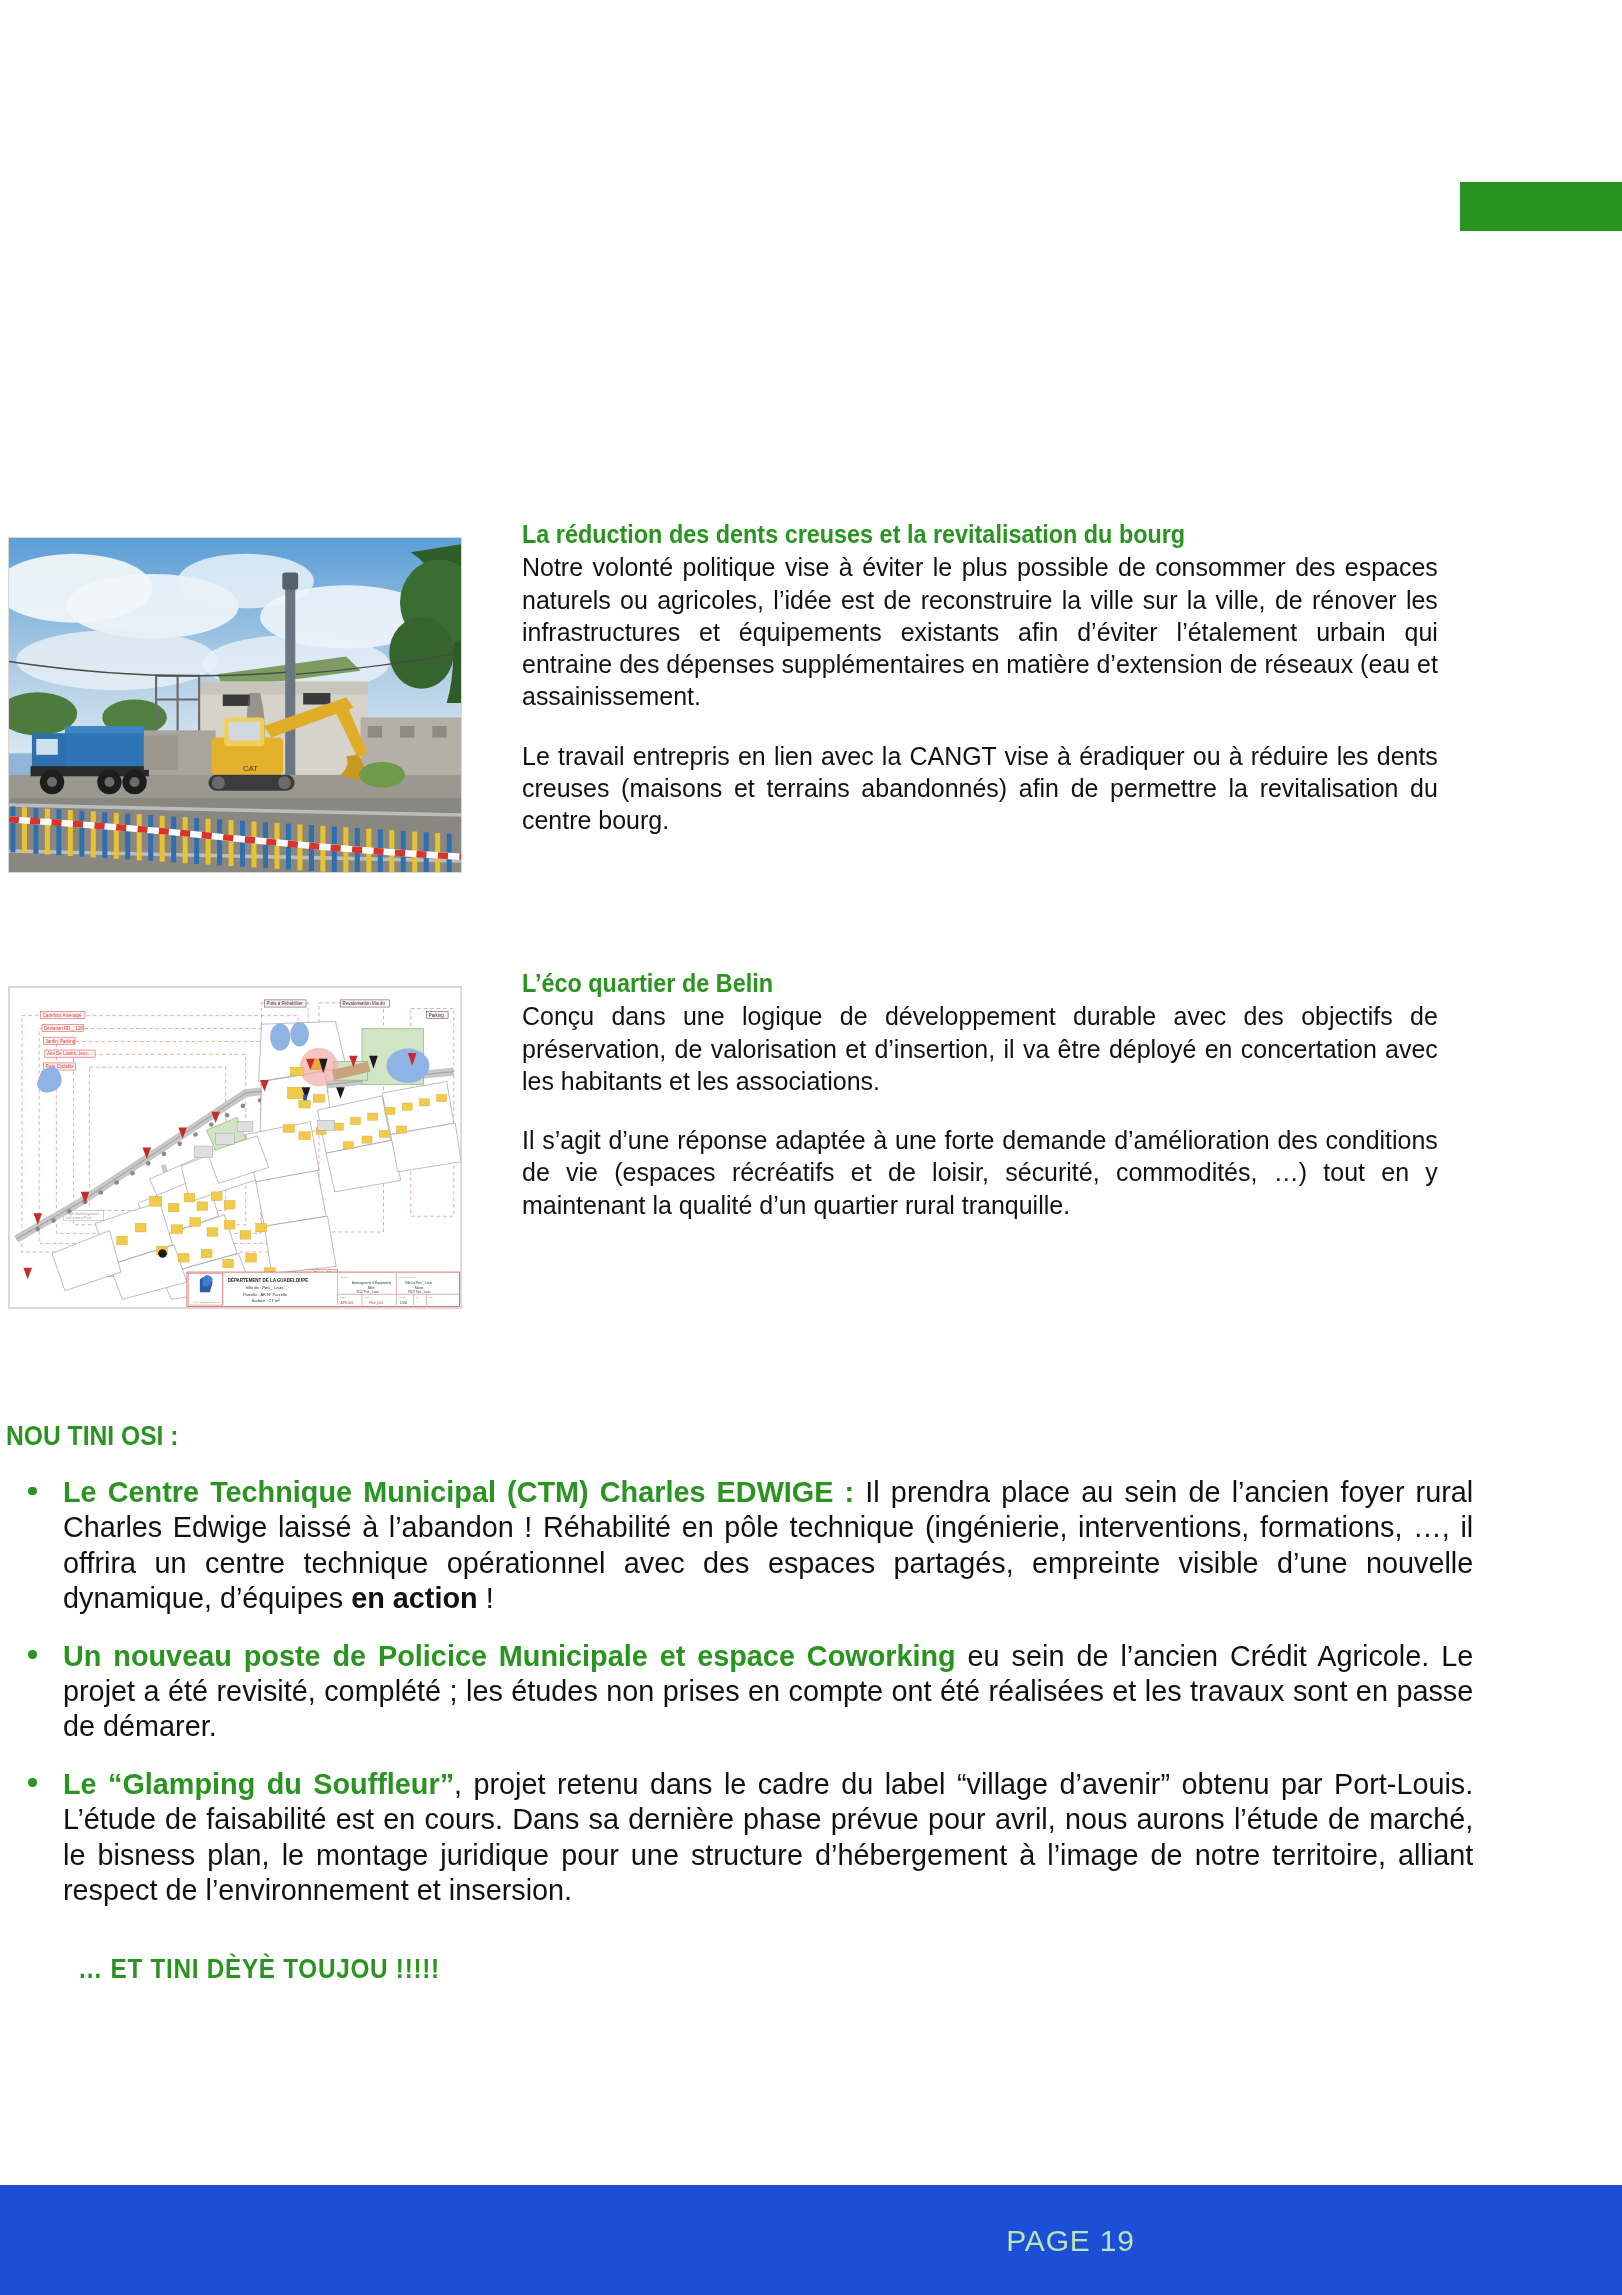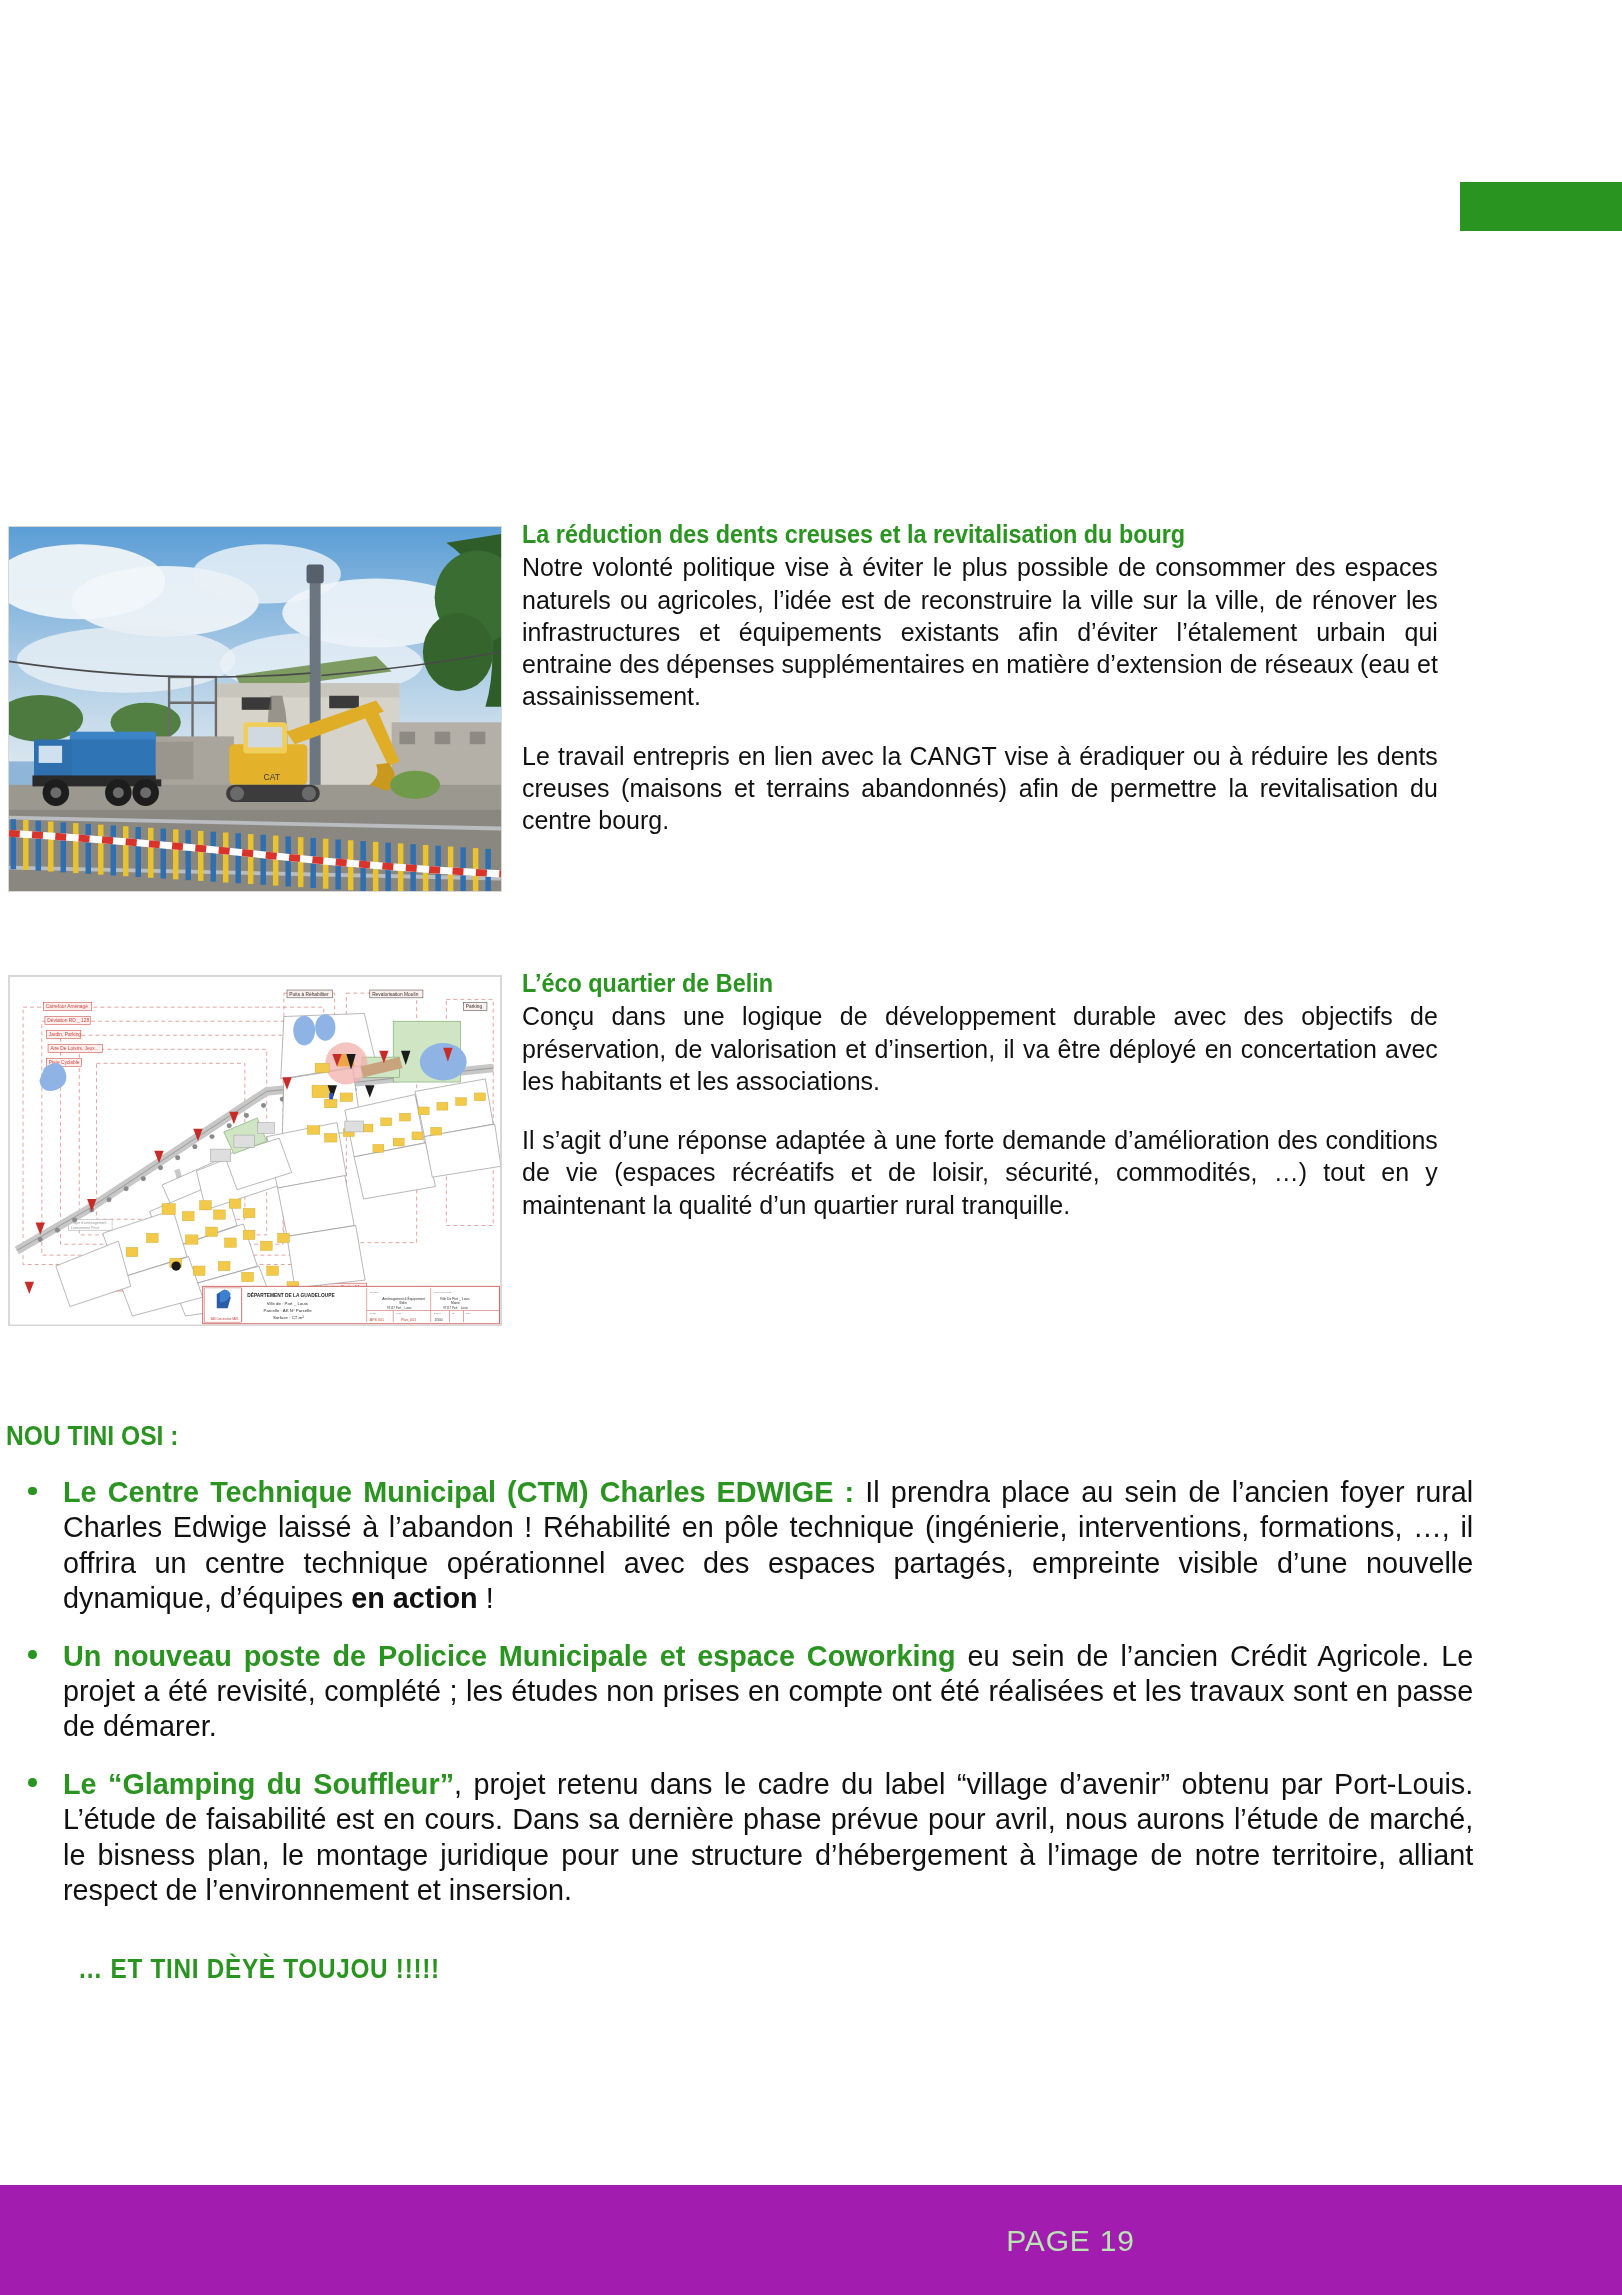--- a/index.html
+++ b/index.html
@@ -95,22 +95,22 @@
 
   
   .block {
     position: absolute;
     left: 0;
     width: 1623px;
   }
   .block .fig {
     position: absolute;
     left: 7.8px;
-    top: 5px;
-    width: 494px;
+    top: 16px;
+    width: 454px;
     border: 0.8px solid #d8d8d8;
     box-sizing: border-box;
     overflow: hidden;
   }
   .block .txt {
     position: absolute;
     left: 522px;
     width: 954px;
   }
   .lead {
@@ -195,21 +195,21 @@
     transform-origin: left center;
   }
 
   
   .footer {
     position: absolute;
     left: 0;
     bottom: 0;
     width: 1623px;
     height: 110px;
-    background: #a21caf;
+    background: #1d4ed8;
   }
   .footer-page {
     position: absolute;
     right: 0;
     left: 0;
     top: 39px;
     text-align: center;
     color: #b9e5b3;
     font-size: 30px;
     letter-spacing: 0.8px;

